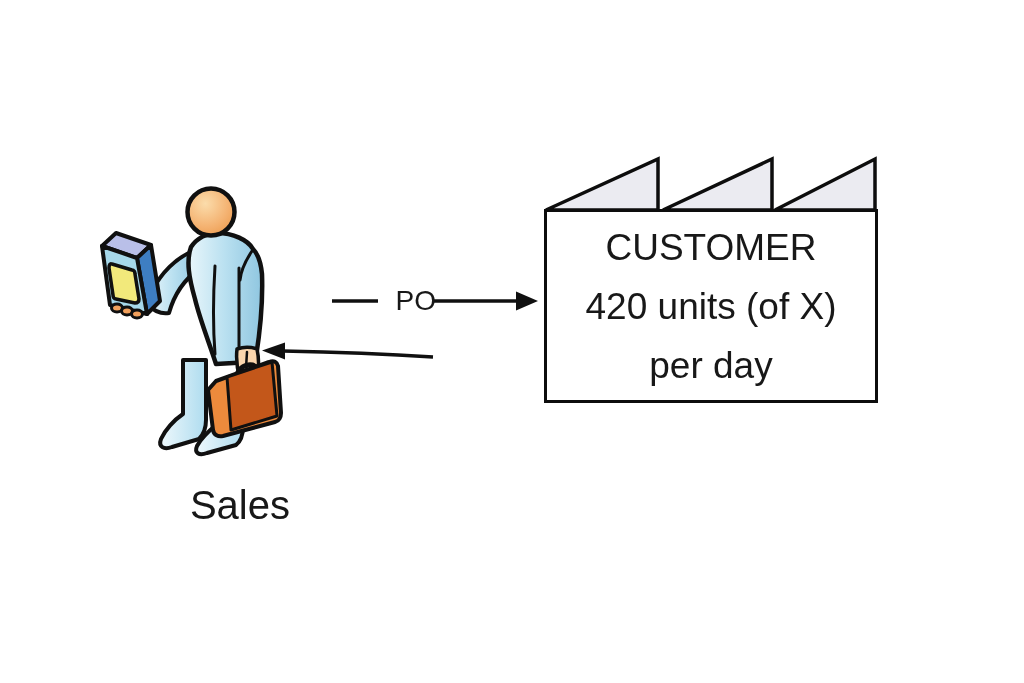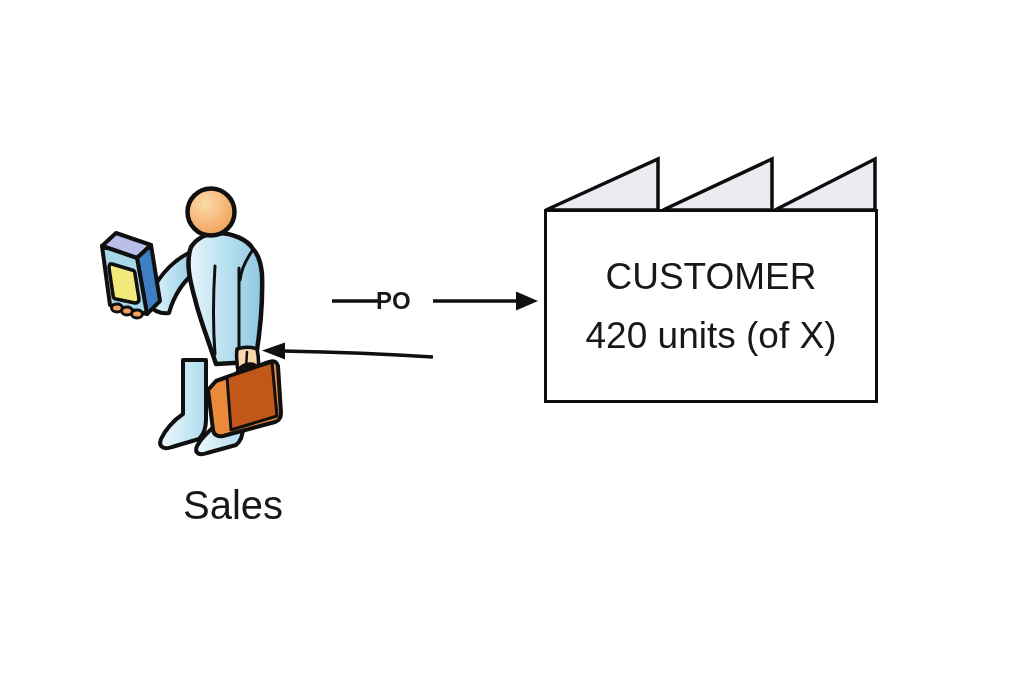--- a/index.html
+++ b/index.html
@@ -19,25 +19,25 @@
     border:3px solid #0d0d0d;background:#ffffff;
     box-sizing:border-box;
     display:flex;flex-direction:column;justify-content:center;align-items:center;
     font-size:37px;line-height:59px;color:#181818;
     z-index:2;text-align:center;white-space:nowrap;
   }
   .roof{left:543px;top:154px;z-index:1;}
   
   .po-label{
     left:376px;top:279px;width:60px;height:44px;
-    font-size:24px;line-height:44px;text-align:left;z-index:4;font-weight:bold;
+    font-size:28px;line-height:44px;text-align:right;z-index:4;
   }
   .sales-label{
-    left:148px;top:482px;width:170px;
-    font-size:40px;line-height:46px;text-align:center;z-index:4;
+    left:120px;top:482px;width:170px;
+    font-size:40px;line-height:46px;text-align:right;z-index:4;
   }
   .arrows{left:0;top:0;z-index:3;pointer-events:none;}
   .person{left:85px;top:175px;z-index:2;}
 </style>
 </head>
 <body>
 
 <div class="canvas">
 
   <svg class="abs person" width="235" height="290" viewBox="85 175 235 290" xmlns="http://www.w3.org/2000/svg">
@@ -93,20 +93,21 @@
 
   <svg class="abs roof" width="336" height="59" viewBox="0 0 336 59" xmlns="http://www.w3.org/2000/svg">
     <polygon points="3,56 115,5 115,56" fill="#ebebf1" stroke="#0d0d0d" stroke-width="3.5"></polygon>
     <polygon points="120,56 229,5 229,56" fill="#ebebf1" stroke="#0d0d0d" stroke-width="3.5"></polygon>
     <polygon points="232,56 332,5 332,56" fill="#ebebf1" stroke="#0d0d0d" stroke-width="3.5"></polygon>
   </svg>
 
   <div class="abs factory-box">
     <div>CUSTOMER</div>
     <div>420 units (of X)</div>
+    <div>per day</div>
   </div>
 
   <svg class="abs arrows" width="1024" height="683" viewBox="0 0 1024 683" xmlns="http://www.w3.org/2000/svg">
     <g>
       <path d="M332,301 L378,301" stroke="#101010" stroke-width="3.5" fill="none"></path>
       <path d="M433,301 L517,301" stroke="#101010" stroke-width="3.5" fill="none"></path>
       <polygon points="516,291.5 538,301 516,310.5" fill="#101010"></polygon>
     </g>
     <g>
       <path d="M433,357 C385,354 330,352 283,351" stroke="#101010" stroke-width="3.5" fill="none"></path>

